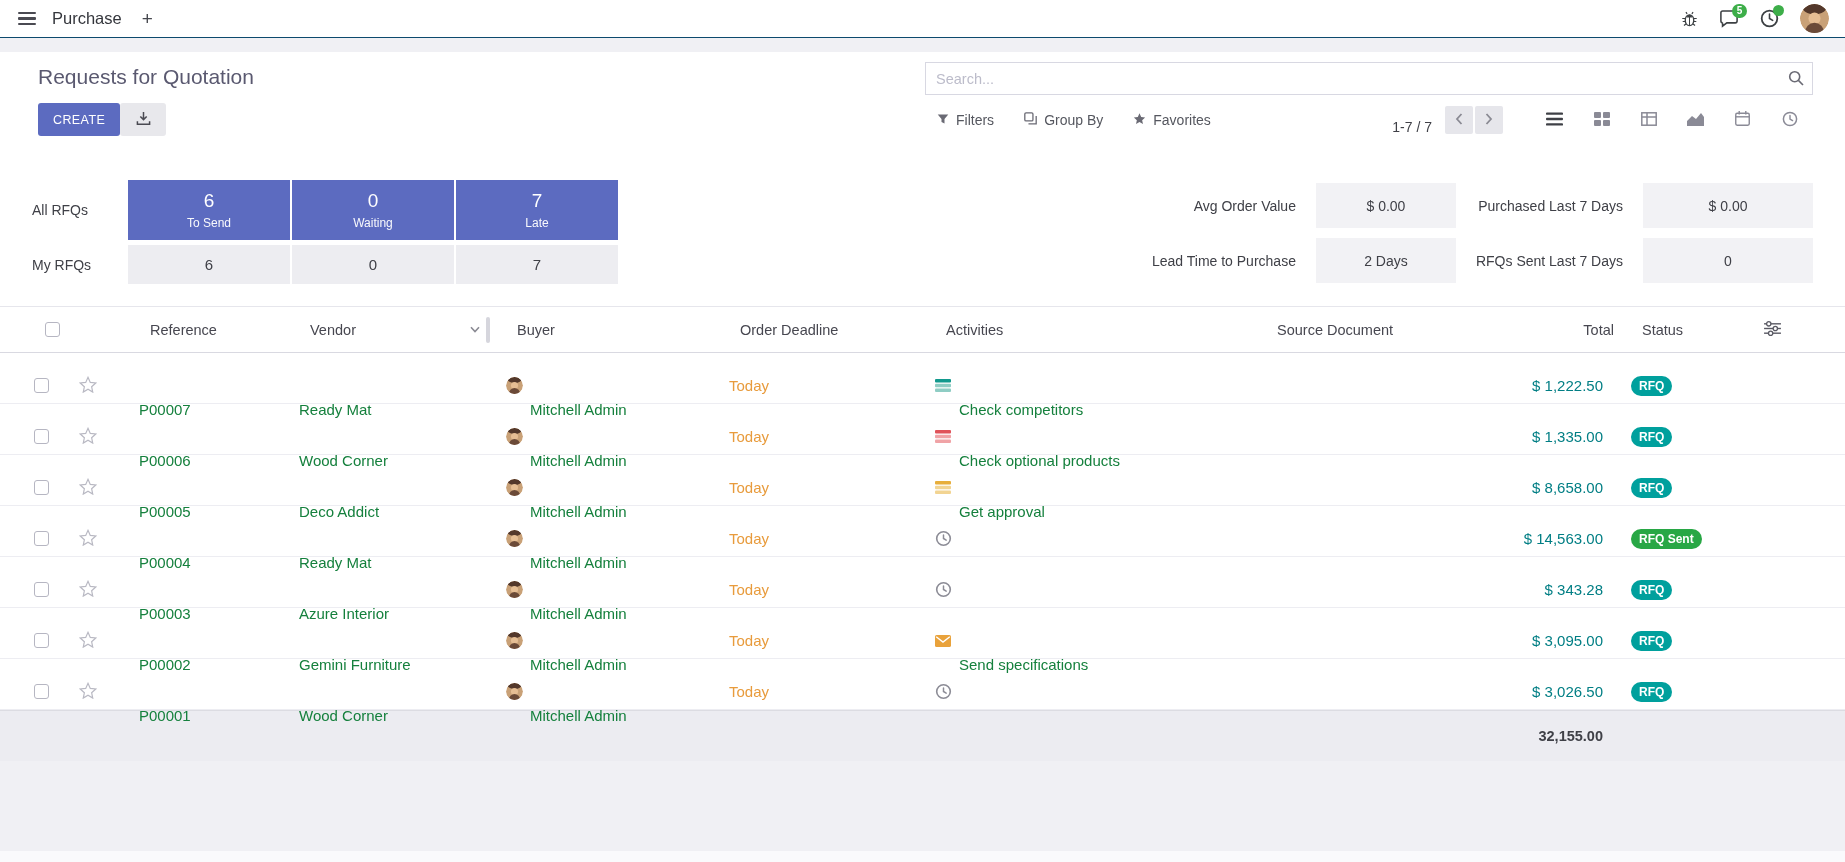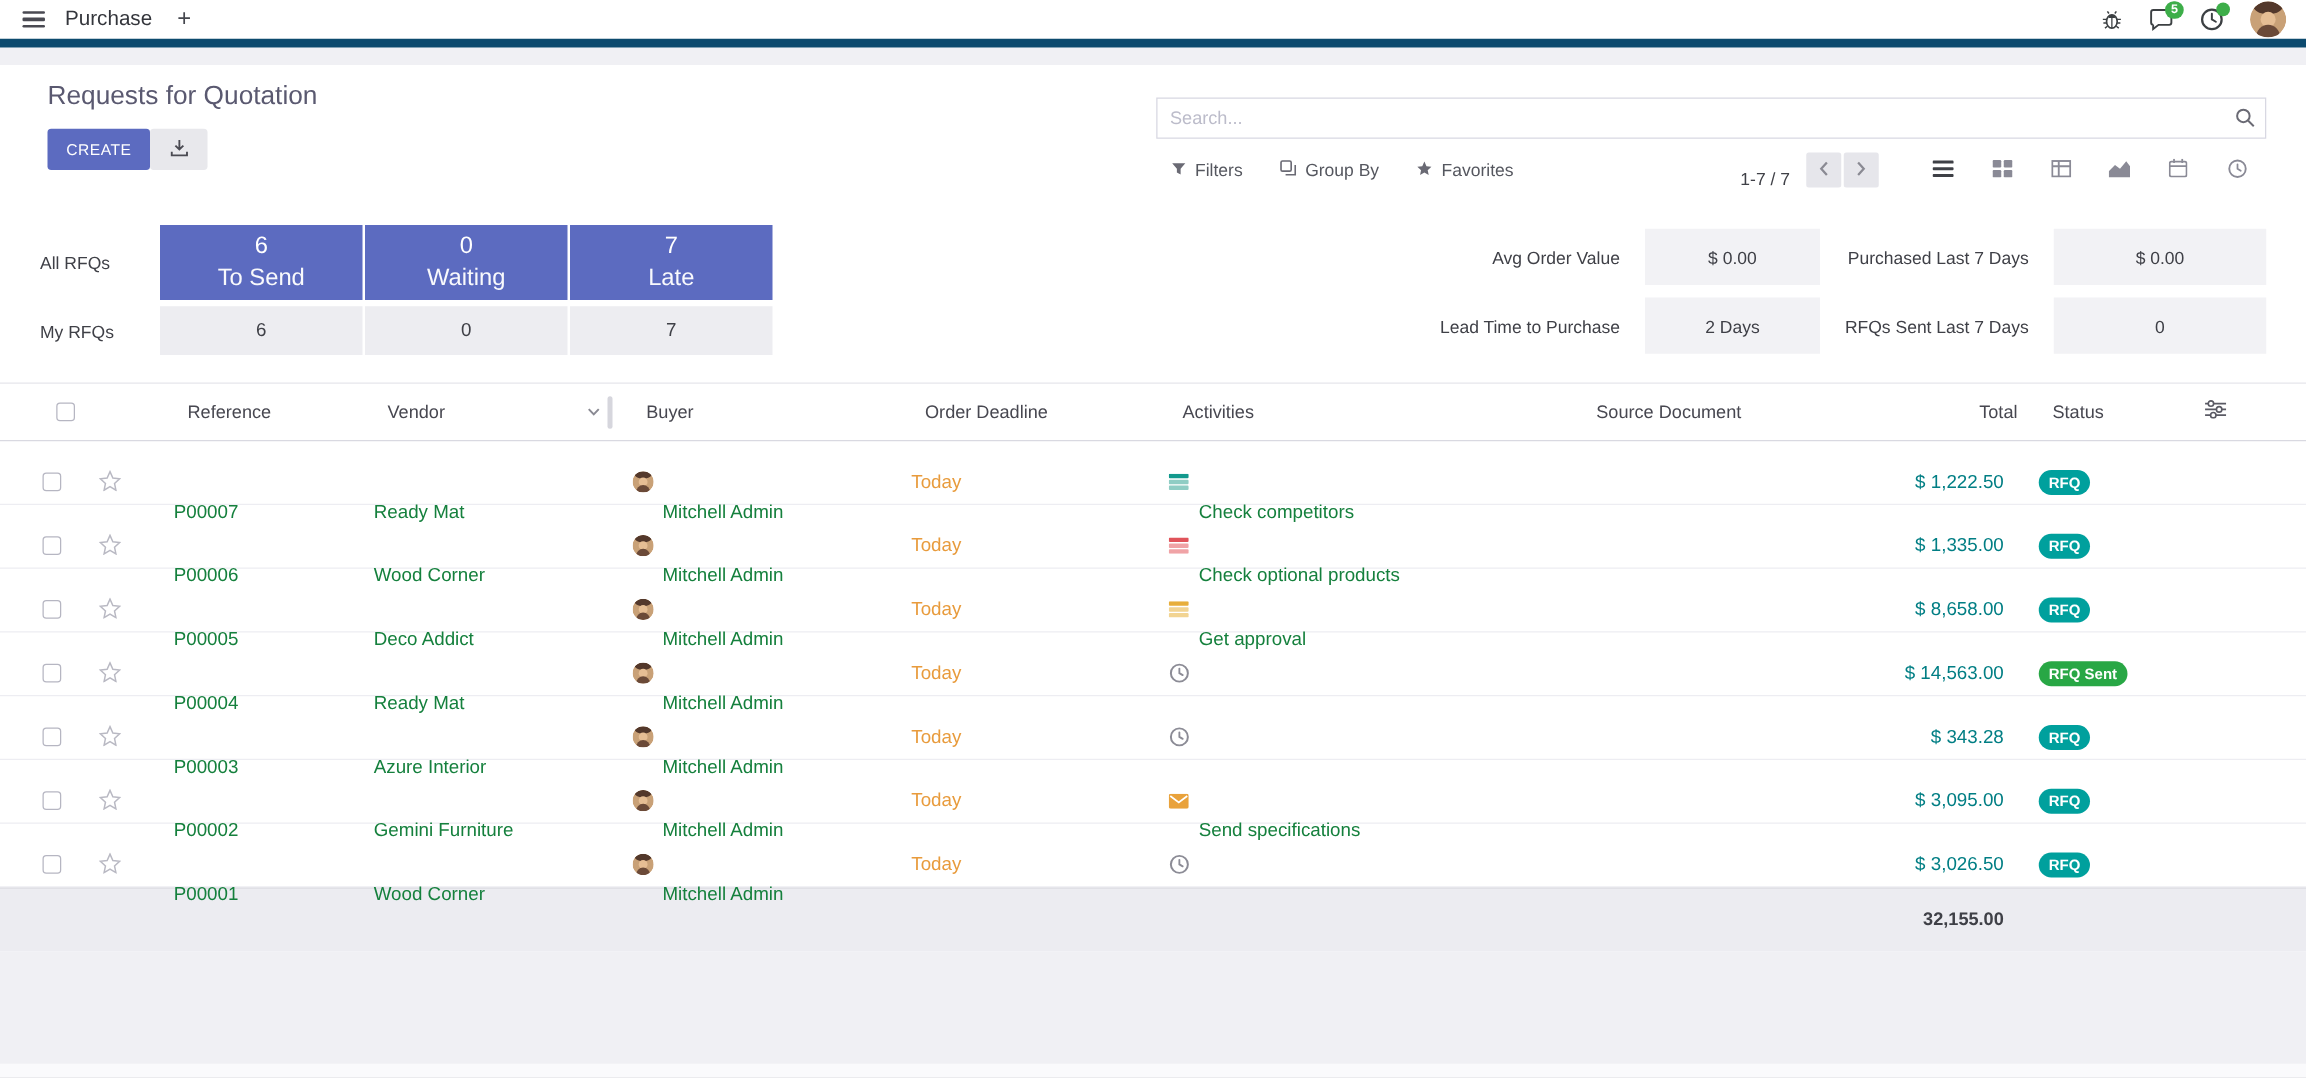--- a/index.html
+++ b/index.html
@@ -1,21 +1,21 @@
 <!DOCTYPE html>
 <html><head>
 <meta charset="utf-8">
 <style>
   * { margin:0; padding:0; box-sizing:border-box; }
   html,body { background:#d8d8dc; }
   body { font-family:"Liberation Sans", sans-serif; }
   .screen { position:relative; width:1845px; height:862px; background:#F0F0F4; overflow:hidden; margin:0 auto; }
 
   
-  .topbar { height:38px; background:#fff; border-bottom:7px solid #0c4a6e; display:flex; align-items:center; padding:0 16px; }
+  .topbar { height:38px; background:#fff; border-bottom:1px solid #0c4a6e; display:flex; align-items:center; padding:0 16px; }
   .hamburger { display:inline-flex; flex-direction:column; gap:3px; cursor:pointer; padding:4px 2px; }
   .hamburger span { width:18px; height:2.4px; background:#4A4A52; border-radius:1px; }
   .app-name { margin-left:14px; font-size:16.5px; color:#34363C; cursor:pointer; }
   .plus-btn { margin-left:20px; font-size:19px; color:#45474E; cursor:pointer; line-height:1; }
   .topbar-right { margin-left:auto; display:flex; align-items:center; gap:21px; }
   .tb-icon { position:relative; cursor:pointer; display:inline-flex; align-items:center; }
   .tb-badge { position:absolute; top:-6px; right:-8px; background:#3DAE49; color:#fff; font-size:10px; font-weight:bold;
               min-width:15px; height:14px; line-height:14px; text-align:center; border-radius:8px; padding:0 3px; }
   .tb-dot { position:absolute; top:-4px; right:-5px; background:#3DAE49; width:11px; height:11px; border-radius:50%; }
   .tb-avatar { width:29px; height:29px; border-radius:50%; overflow:hidden; cursor:pointer; display:inline-flex; }
@@ -25,21 +25,21 @@
 
   
   .control-panel { position:relative; height:126px; flex:0 0 auto; }
   .cp-left { position:absolute; left:38px; top:13px; }
   .page-title { font-size:21px; font-weight:400; color:#5A5970; }
   .cp-btns { display:flex; margin-top:14px; }
   .btn-create { background:#5C6BC0; color:#fff; border:none; border-radius:3px; height:33px; padding:0 15px;
                 font-size:12.5px; letter-spacing:.4px; font-family:inherit; cursor:pointer; }
   .btn-export { background:#E8E8EC; border:none; border-radius:3px; height:33px; width:46px; display:inline-flex;
                 align-items:center; justify-content:center; cursor:pointer; }
-  .cp-right { position:absolute; left:925px; right:32px; top:26px; }
+  .cp-right { position:absolute; left:925px; right:32px; top:10px; }
   .search-wrap { position:relative; }
   .search-input { width:100%; height:33px; border:1px solid #D8D8E2; background:#fff; padding:0 34px 0 10px;
                   font-size:14.5px; color:#333; font-family:inherit; outline:none; }
   .search-input::placeholder { color:#BCBCCA; }
   .search-icon { position:absolute; right:9px; top:8px; }
   .cp-actions { display:flex; align-items:center; margin-top:7px; height:36px; }
   .fg-btn { background:none; border:none; font-family:inherit; font-size:14px; color:#55575F; display:inline-flex;
             align-items:center; gap:7px; cursor:pointer; }
   .filter-group { display:flex; gap:30px; margin-left:12px; }
   .pager { margin-left:auto; display:flex; align-items:center; }
@@ -53,21 +53,21 @@
   .vs-btn.active { color:#3E4046; }
 
   
   .dashboard { position:relative; height:128px; flex:0 0 auto; }
   .dash-left { position:absolute; left:32px; top:2px; display:grid; grid-template-columns:94px 162px 162px 162px;
                grid-template-rows:60px 39px; column-gap:2px; row-gap:5px; }
   .dash-row-label { display:flex; align-items:center; font-size:14px; color:#3F4047; }
   .tile-blue { background:#5C6BC0; color:#fff; display:flex; flex-direction:column; align-items:center;
                justify-content:center; cursor:pointer; }
   .tile-blue .tile-count { font-size:19px; }
-  .tile-blue .tile-label { font-size:19px; margin-top:4px; opacity:.96; }
+  .tile-blue .tile-label { font-size:12px; margin-top:4px; opacity:.96; }
   .tile-gray { background:#EDEDF1; color:#3F4047; display:flex; align-items:center; justify-content:center;
                font-size:15px; cursor:pointer; }
   .dash-right { position:absolute; right:32px; top:5px; display:grid; grid-template-columns:auto 140px auto 170px;
                 grid-template-rows:45px 45px; column-gap:20px; row-gap:10px; align-items:stretch; }
   .metric-label { display:flex; align-items:center; justify-content:flex-end; font-size:14px; color:#3F4047; }
   .metric-value { background:#F2F2F5; display:flex; align-items:center; justify-content:center; font-size:14px; color:#3F4047; }
 
   
   .ltable { flex:0 0 auto; }
   .thead, .trow, .tfoot { display:grid; padding-left:20px;

